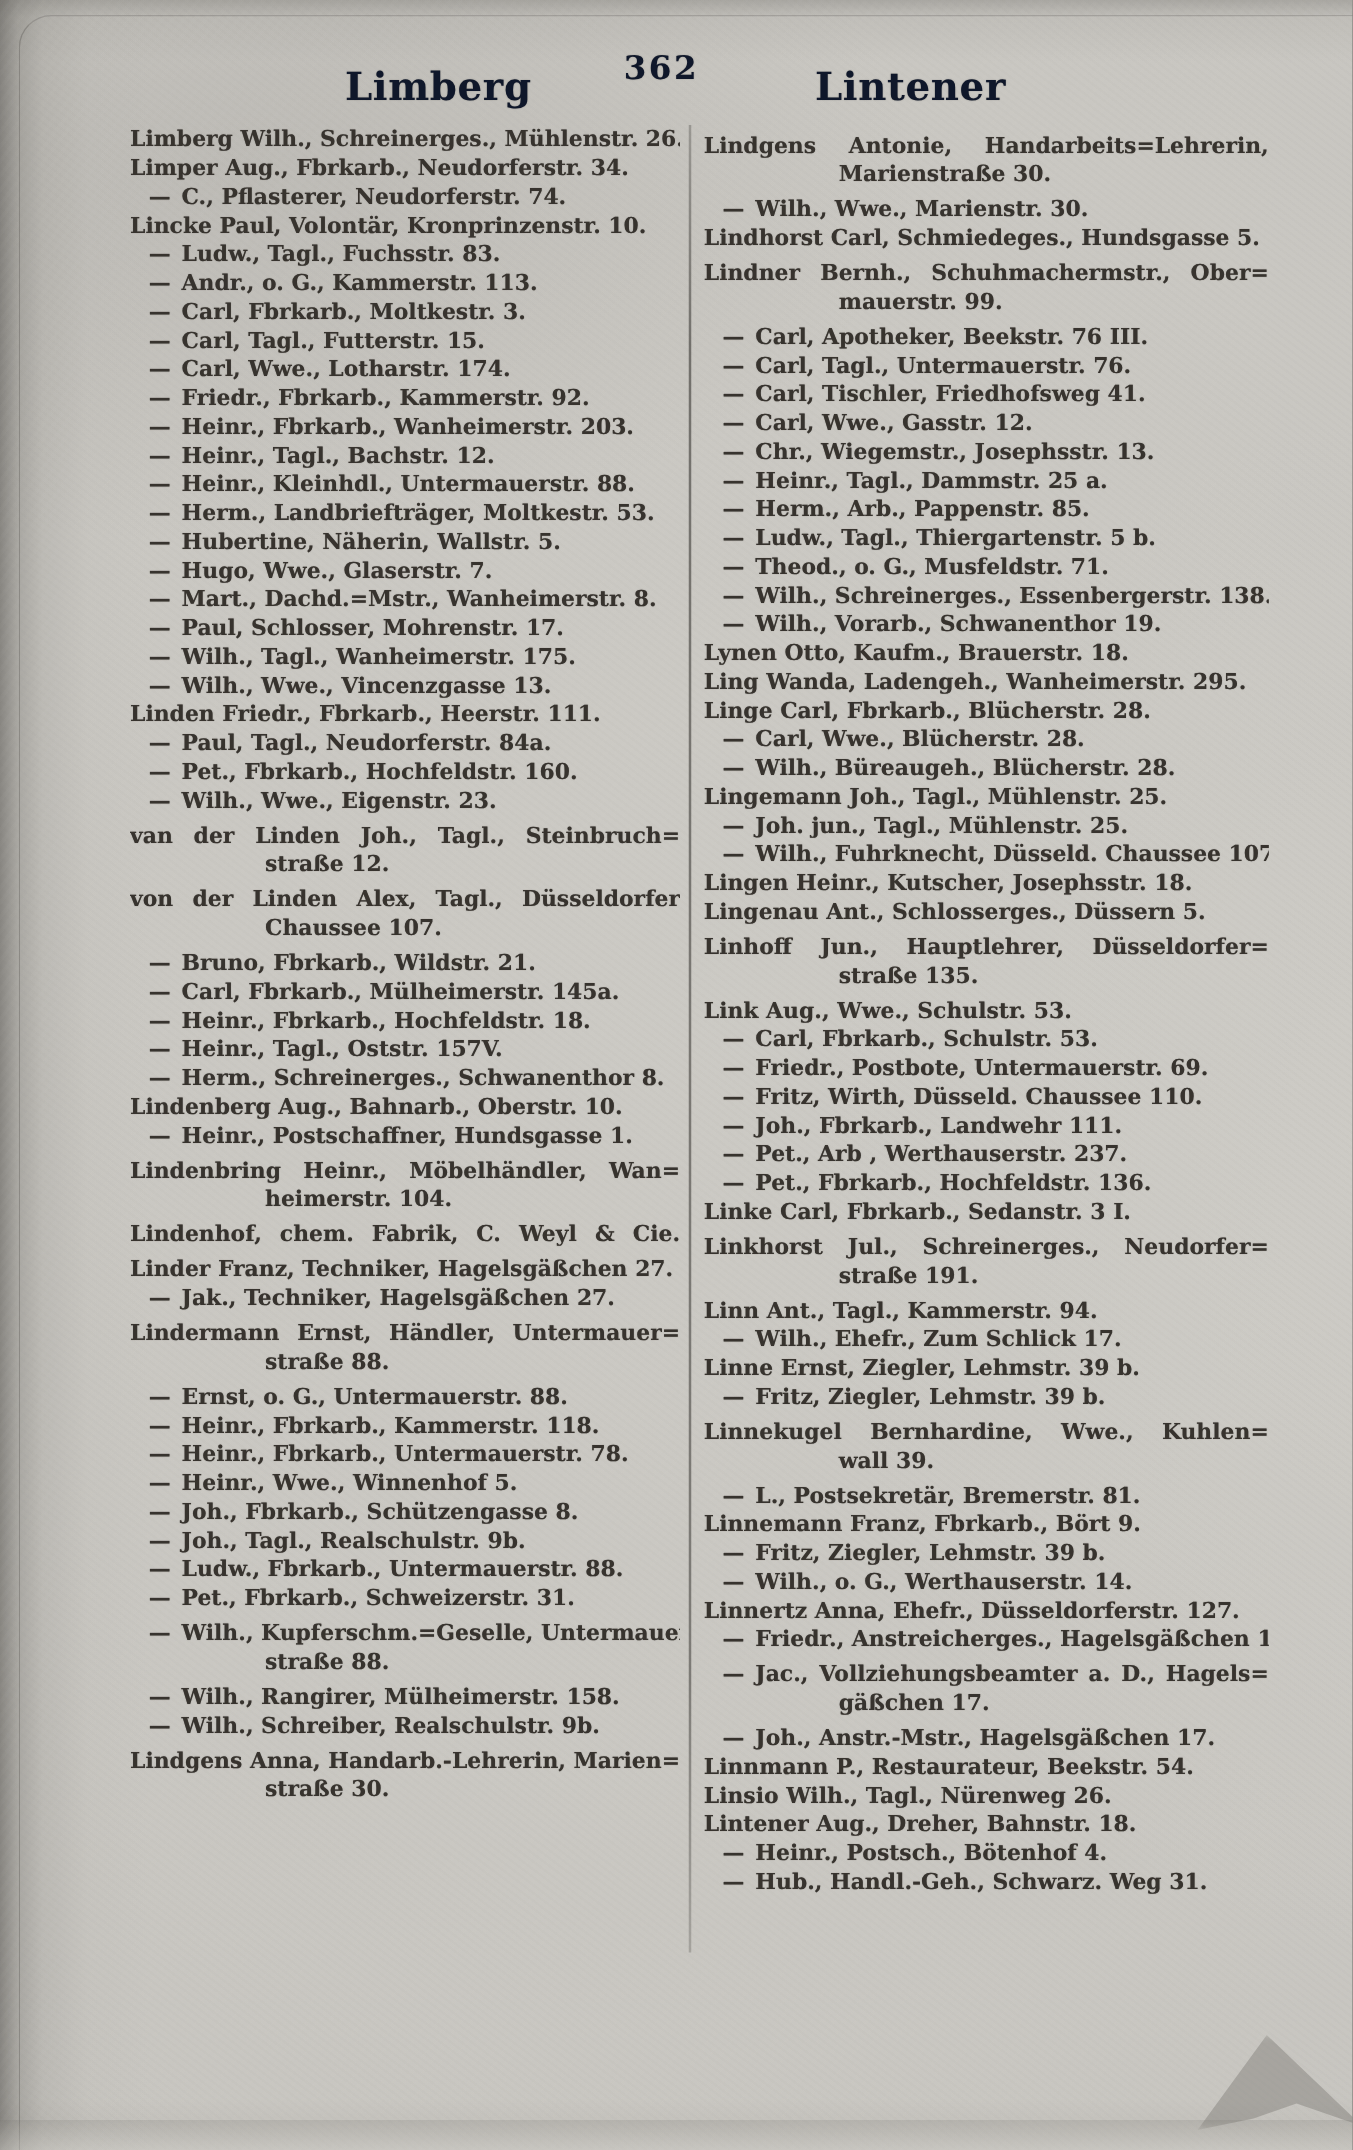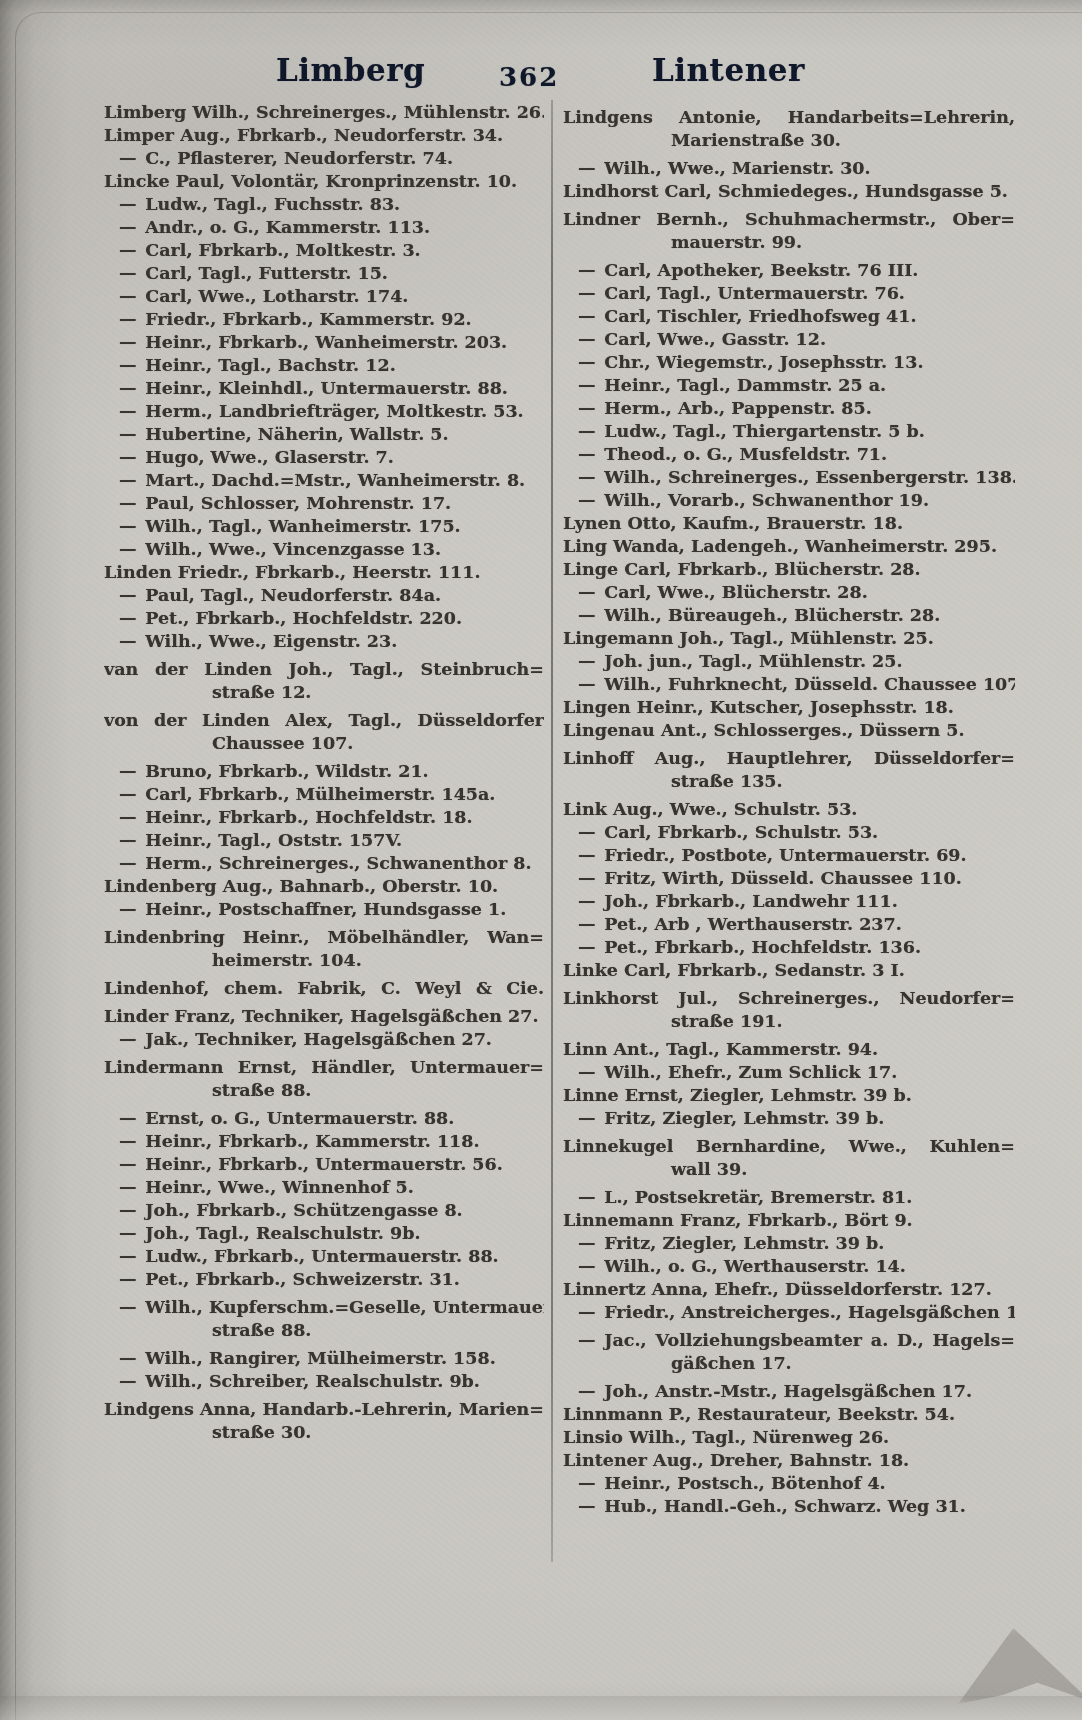--- a/index.html
+++ b/index.html
@@ -43,21 +43,21 @@
   }
 
   .hdr{
     position:absolute;top:52px;
     font-weight:700;font-size:31px;color:#0f172a;
     letter-spacing:.5px;
     text-shadow:0 0 1px rgba(52,49,44,.45);
   }
   #hdr-left{left:276px;}
   #hdr-right{left:652px;}
-  #hdr-num{left:499px;top:62px;font-size:26px;font-weight:700;letter-spacing:2px;}
+  #hdr-num{left:499px;top:40px;font-size:26px;font-weight:700;letter-spacing:2px;}
 
   .divider{
     position:absolute;left:551px;top:100px;width:2px;height:1462px;
     background:linear-gradient(180deg, rgba(72,70,66,.35), rgba(62,60,56,.62) 12%, rgba(62,60,56,.55) 85%, rgba(72,70,66,.28));
   }
 
   .col{
     position:absolute;top:101px;
     font-weight:700;font-size:17.5px;line-height:23px;color:#37332e;
     text-shadow:0 0 .7px rgba(45,42,38,.55);
@@ -146,21 +146,21 @@
     <div class="entry">
       <div class="line dash">— Wilh., Wwe., Vincenzgasse 13.</div>
     </div>
     <div class="entry">
       <div class="line">Linden Friedr., Fbrkarb., Heerstr. 111.</div>
     </div>
     <div class="entry">
       <div class="line dash">— Paul, Tagl., Neudorferstr. 84a.</div>
     </div>
     <div class="entry">
-      <div class="line dash">— Pet., Fbrkarb., Hochfeldstr. 220.</div>
+      <div class="line dash">— Pet., Fbrkarb., Hochfeldstr. 160.</div>
     </div>
     <div class="entry">
       <div class="line dash">— Wilh., Wwe., Eigenstr. 23.</div>
     </div>
     <div class="entry multi">
       <div class="line just">van der Linden Joh., Tagl., Steinbruch=</div>
       <div class="line cont">straße 12.</div>
     </div>
     <div class="entry multi">
       <div class="line just">von der Linden Alex, Tagl., Düsseldorfer</div>
@@ -204,21 +204,21 @@
       <div class="line just">Lindermann Ernst, Händler, Untermauer=</div>
       <div class="line cont">straße 88.</div>
     </div>
     <div class="entry">
       <div class="line dash">— Ernst, o. G., Untermauerstr. 88.</div>
     </div>
     <div class="entry">
       <div class="line dash">— Heinr., Fbrkarb., Kammerstr. 118.</div>
     </div>
     <div class="entry">
-      <div class="line dash">— Heinr., Fbrkarb., Untermauerstr. 56.</div>
+      <div class="line dash">— Heinr., Fbrkarb., Untermauerstr. 78.</div>
     </div>
     <div class="entry">
       <div class="line dash">— Heinr., Wwe., Winnenhof 5.</div>
     </div>
     <div class="entry">
       <div class="line dash">— Joh., Fbrkarb., Schützengasse 8.</div>
     </div>
     <div class="entry">
       <div class="line dash">— Joh., Tagl., Realschulstr. 9b.</div>
     </div>
@@ -315,21 +315,21 @@
     <div class="entry">
       <div class="line dash">— Wilh., Fuhrknecht, Düsseld. Chaussee 107.</div>
     </div>
     <div class="entry">
       <div class="line">Lingen Heinr., Kutscher, Josephsstr. 18.</div>
     </div>
     <div class="entry">
       <div class="line">Lingenau Ant., Schlosserges., Düssern 5.</div>
     </div>
     <div class="entry multi">
-      <div class="line just">Linhoff Aug., Hauptlehrer, Düsseldorfer=</div>
+      <div class="line just">Linhoff Jun., Hauptlehrer, Düsseldorfer=</div>
       <div class="line cont">straße 135.</div>
     </div>
     <div class="entry">
       <div class="line">Link Aug., Wwe., Schulstr. 53.</div>
     </div>
     <div class="entry">
       <div class="line dash">— Carl, Fbrkarb., Schulstr. 53.</div>
     </div>
     <div class="entry">
       <div class="line dash">— Friedr., Postbote, Untermauerstr. 69.</div>

